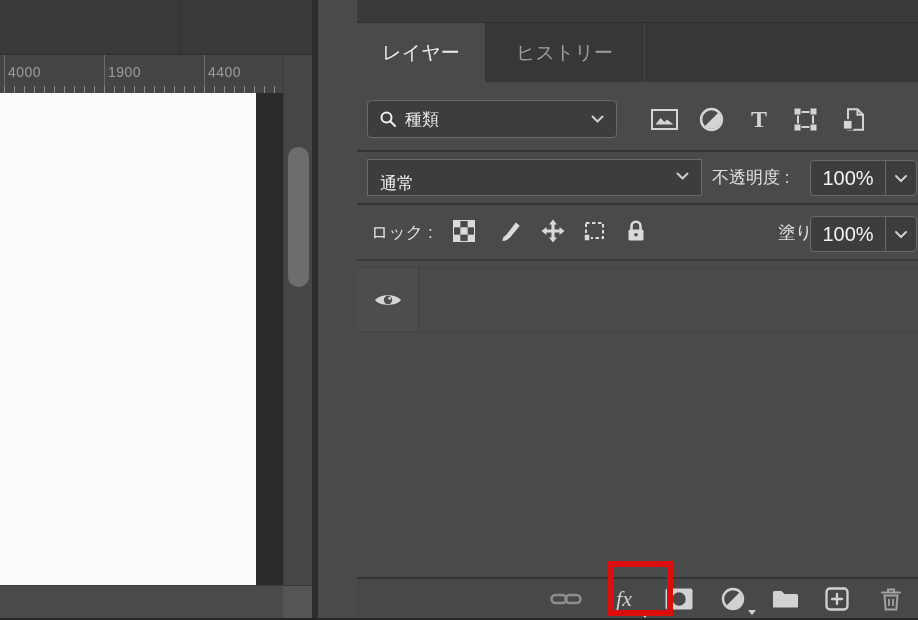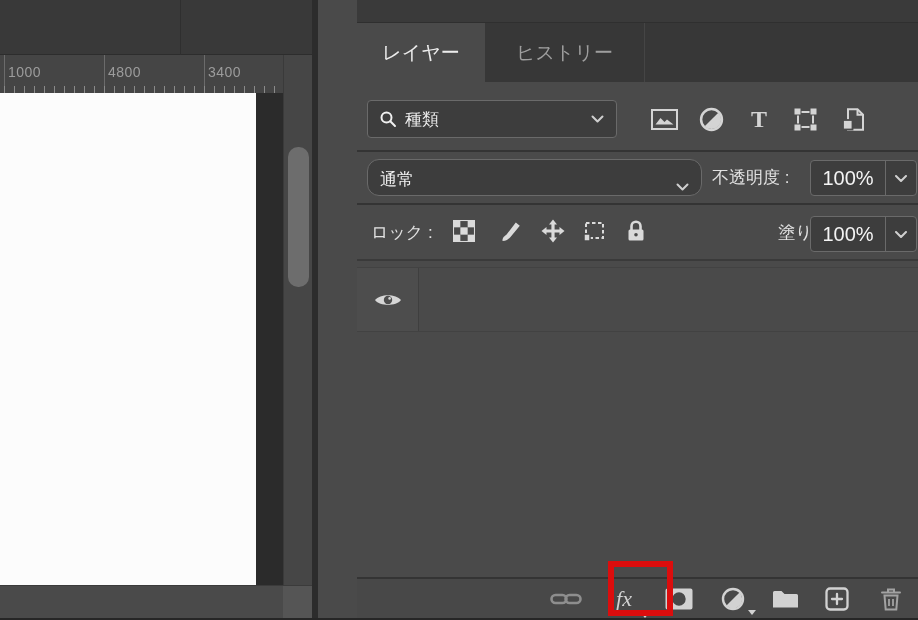--- a/index.html
+++ b/index.html
@@ -57,21 +57,21 @@
   .ficon.f3 { left:433px; } .ficon.f4 { left:482px; }
   .filter-row .ficon { top:22px; }
   .toggle { position:absolute; left:563px; top:19px; width:16px; height:37px; border-radius:9px; background:#3a3a3a;
     border:1px solid #2e2e2e; box-shadow:0 0 0 2px rgba(255,255,255,0.14); cursor:pointer; }
   .toggle .ball { position:absolute; left:1px; top:1px; width:12px; height:12px; border-radius:50%; background:#f2f2f2; }
 
   .divider { left:0; width:600px; height:2px; background:#343434; }
 
   .blend-row { left:0; top:152px; width:600px; height:51px; background:#4a4a4a; }
   .blend-select { position:absolute; left:10px; top:7px; width:335px; height:37px; background:#3d3d3d;
-    border:1.5px solid #6a6a6a; border-radius:12px; display:flex; align-items:flex-end; padding:4px 12px; color:#f0f0f0; cursor:pointer; }
+    border:1.5px solid #6a6a6a; border-radius:0; display:flex; align-items:flex-start; padding:12px 12px; color:#f0f0f0; cursor:pointer; }
   .blend-select .lbl { font-size:17px; flex:1; }
   .row-label { position:absolute; font-size:17px; color:#e2e2e2; }
   .opacity-label { left:355px; top:0; height:51px; display:flex; align-items:center; }
   .value-box { position:absolute; left:453px; width:107px; height:36px; background:#3d3d3d;
     border:1.5px solid #6a6a6a; border-radius:4px; display:flex; align-items:stretch; color:#f4f4f4; cursor:pointer; }
   .value-box .val { width:74px; display:flex; align-items:center; justify-content:center; font-size:20px; }
   .value-box .drop { flex:1; border-left:1.5px solid #6a6a6a; display:flex; align-items:center; justify-content:center; color:#cfcfcf; }
   .opacity-box { top:8px; }
 
   .lock-row { left:0; top:205px; width:600px; height:54px; background:#4a4a4a; }
@@ -119,23 +119,23 @@
 <body>
 
 <div class="abs doc-topbar">
   <div class="tab-edge"></div>
 </div>
 
 <div class="abs ruler">
   <div class="ruler-major m0"></div>
   <div class="ruler-major m1"></div>
   <div class="ruler-major m2"></div>
-  <span class="ruler-label l0">1000</span>
-  <span class="ruler-label l1">4800</span>
-  <span class="ruler-label l2">3400</span>
+  <span class="ruler-label l0">4000</span>
+  <span class="ruler-label l1">1900</span>
+  <span class="ruler-label l2">4400</span>
   <div class="ruler-ticks"></div>
 </div>
 
 <div class="abs canvas-white"></div>
 <div class="abs pasteboard"></div>
 
 <div class="abs vscroll">
   <div class="vscroll-thumb"></div>
 </div>
 

